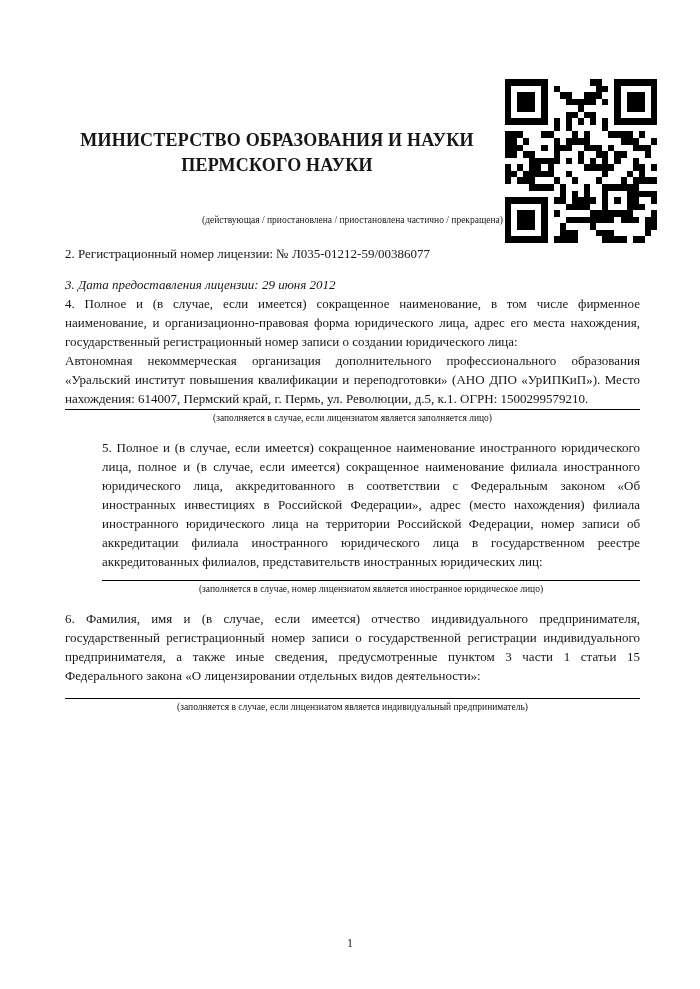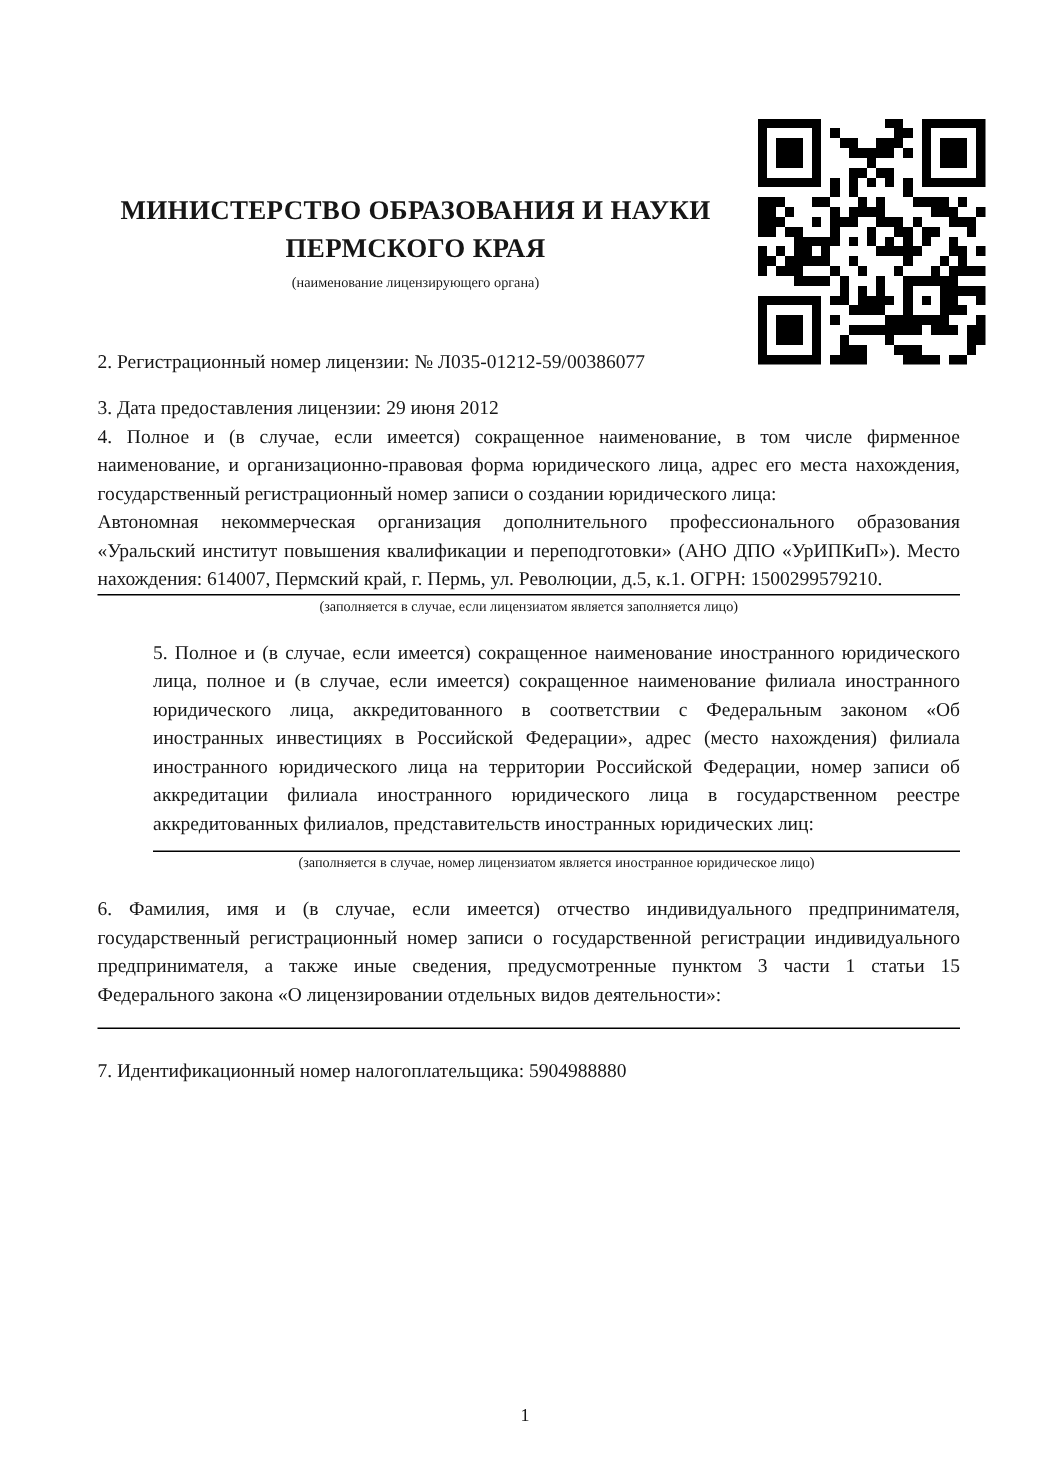--- a/index.html
+++ b/index.html
@@ -43,21 +43,21 @@
   }
   .content{
     margin:0 60px 0 65px;
     font-size:13px;
     line-height:19px;
   }
   .item{white-space:normal;}
   .just{text-align:justify;}
   #item1{margin-top:36px;}
   #item2{margin-top:18px;}
-  #item3{margin-top:12px;}
+  #item3{margin-top:12px;font-style:italic;}
   #item4{}
   #item5{margin-top:14px;margin-left:37px;}
   #item6{margin-top:14px;}
   #item7{margin-top:18px;}
   .item-caption{
     text-align:center;
     font-size:9.5px;
     line-height:12px;
     margin-top:2px;
   }
@@ -391,29 +391,29 @@
         <rect x="102" y="144" width="6" height="6"></rect>
         <rect x="108" y="144" width="6" height="6"></rect>
         <rect x="114" y="144" width="6" height="6"></rect>
         <rect x="126" y="144" width="6" height="6"></rect>
         <rect x="132" y="144" width="6" height="6"></rect>
       </svg></div>
 
   <div class="header-text">
     <div class="ministry">
       <span>МИНИСТЕРСТВО ОБРАЗОВАНИЯ И НАУКИ</span><br>
-      <span>ПЕРМСКОГО КРАЯ</span>
+      <span>ПЕРМСКОГО НАУКИ</span>
     </div>
-    <div class="header-caption">(наименование лицензирующего органа)</div>
   </div>
 
 
   <div class="content">
 
     <div class="item" id="item1">
+      <div class="item-caption">(действующая / приостановлена / приостановлена частично / прекращена)</div>
     </div>
 
     <div class="item" id="item2">2. Регистрационный номер лицензии: № Л035-01212-59/00386077</div>
 
     <div class="item" id="item3">3. Дата предоставления лицензии: 29 июня 2012</div>
 
     <div class="item" id="item4">
       <div class="just">4. Полное и (в случае, если имеется) сокращенное наименование, в том числе фирменное наименование, и организационно-правовая форма юридического лица, адрес его места нахождения, государственный регистрационный номер записи о создании юридического лица:</div>
       <div class="answer-filled">Автономная некоммерческая организация дополнительного профессионального образования «Уральский институт повышения квалификации и переподготовки» (АНО ДПО «УрИПКиП»). Место нахождения: 614007, Пермский край, г. Пермь, ул. Революции, д.5, к.1. ОГРН: 1500299579210.</div>
       <div class="item-caption">(заполняется в случае, если лицензиатом является заполняется лицо)</div>
@@ -421,21 +421,21 @@
 
     <div class="item" id="item5">
       <div class="just">5. Полное и (в случае, если имеется) сокращенное наименование иностранного юридического лица, полное и (в случае, если имеется) сокращенное наименование филиала иностранного юридического лица, аккредитованного в соответствии с Федеральным законом «Об иностранных инвестициях в Российской Федерации», адрес (место нахождения) филиала иностранного юридического лица на территории Российской Федерации, номер записи об аккредитации филиала иностранного юридического лица в государственном реестре аккредитованных филиалов, представительств иностранных юридических лиц:</div>
       <div class="blank-field" id="field5"></div>
       <div class="item-caption">(заполняется в случае, номер лицензиатом является иностранное юридическое лицо)</div>
     </div>
 
     <div class="item" id="item6">
       <div class="just">6. Фамилия, имя и (в случае, если имеется) отчество индивидуального предпринимателя, государственный регистрационный номер записи о государственной регистрации индивидуального предпринимателя, а также иные сведения, предусмотренные пунктом 3 части 1 статьи 15 Федерального закона «О лицензировании отдельных видов деятельности»:</div>
       <div class="blank-field" id="field6"></div>
+      <div class="item-caption">(заполняется в случае, если лицензиатом является индивидуальный предприниматель)</div>
     </div>
 
-    <div class="item" id="item7">7. Идентификационный номер налогоплательщика: 5904988880</div>
 
   </div>
 
   <div class="page-number">1</div>
 
 </div>
 
 </body></html>

